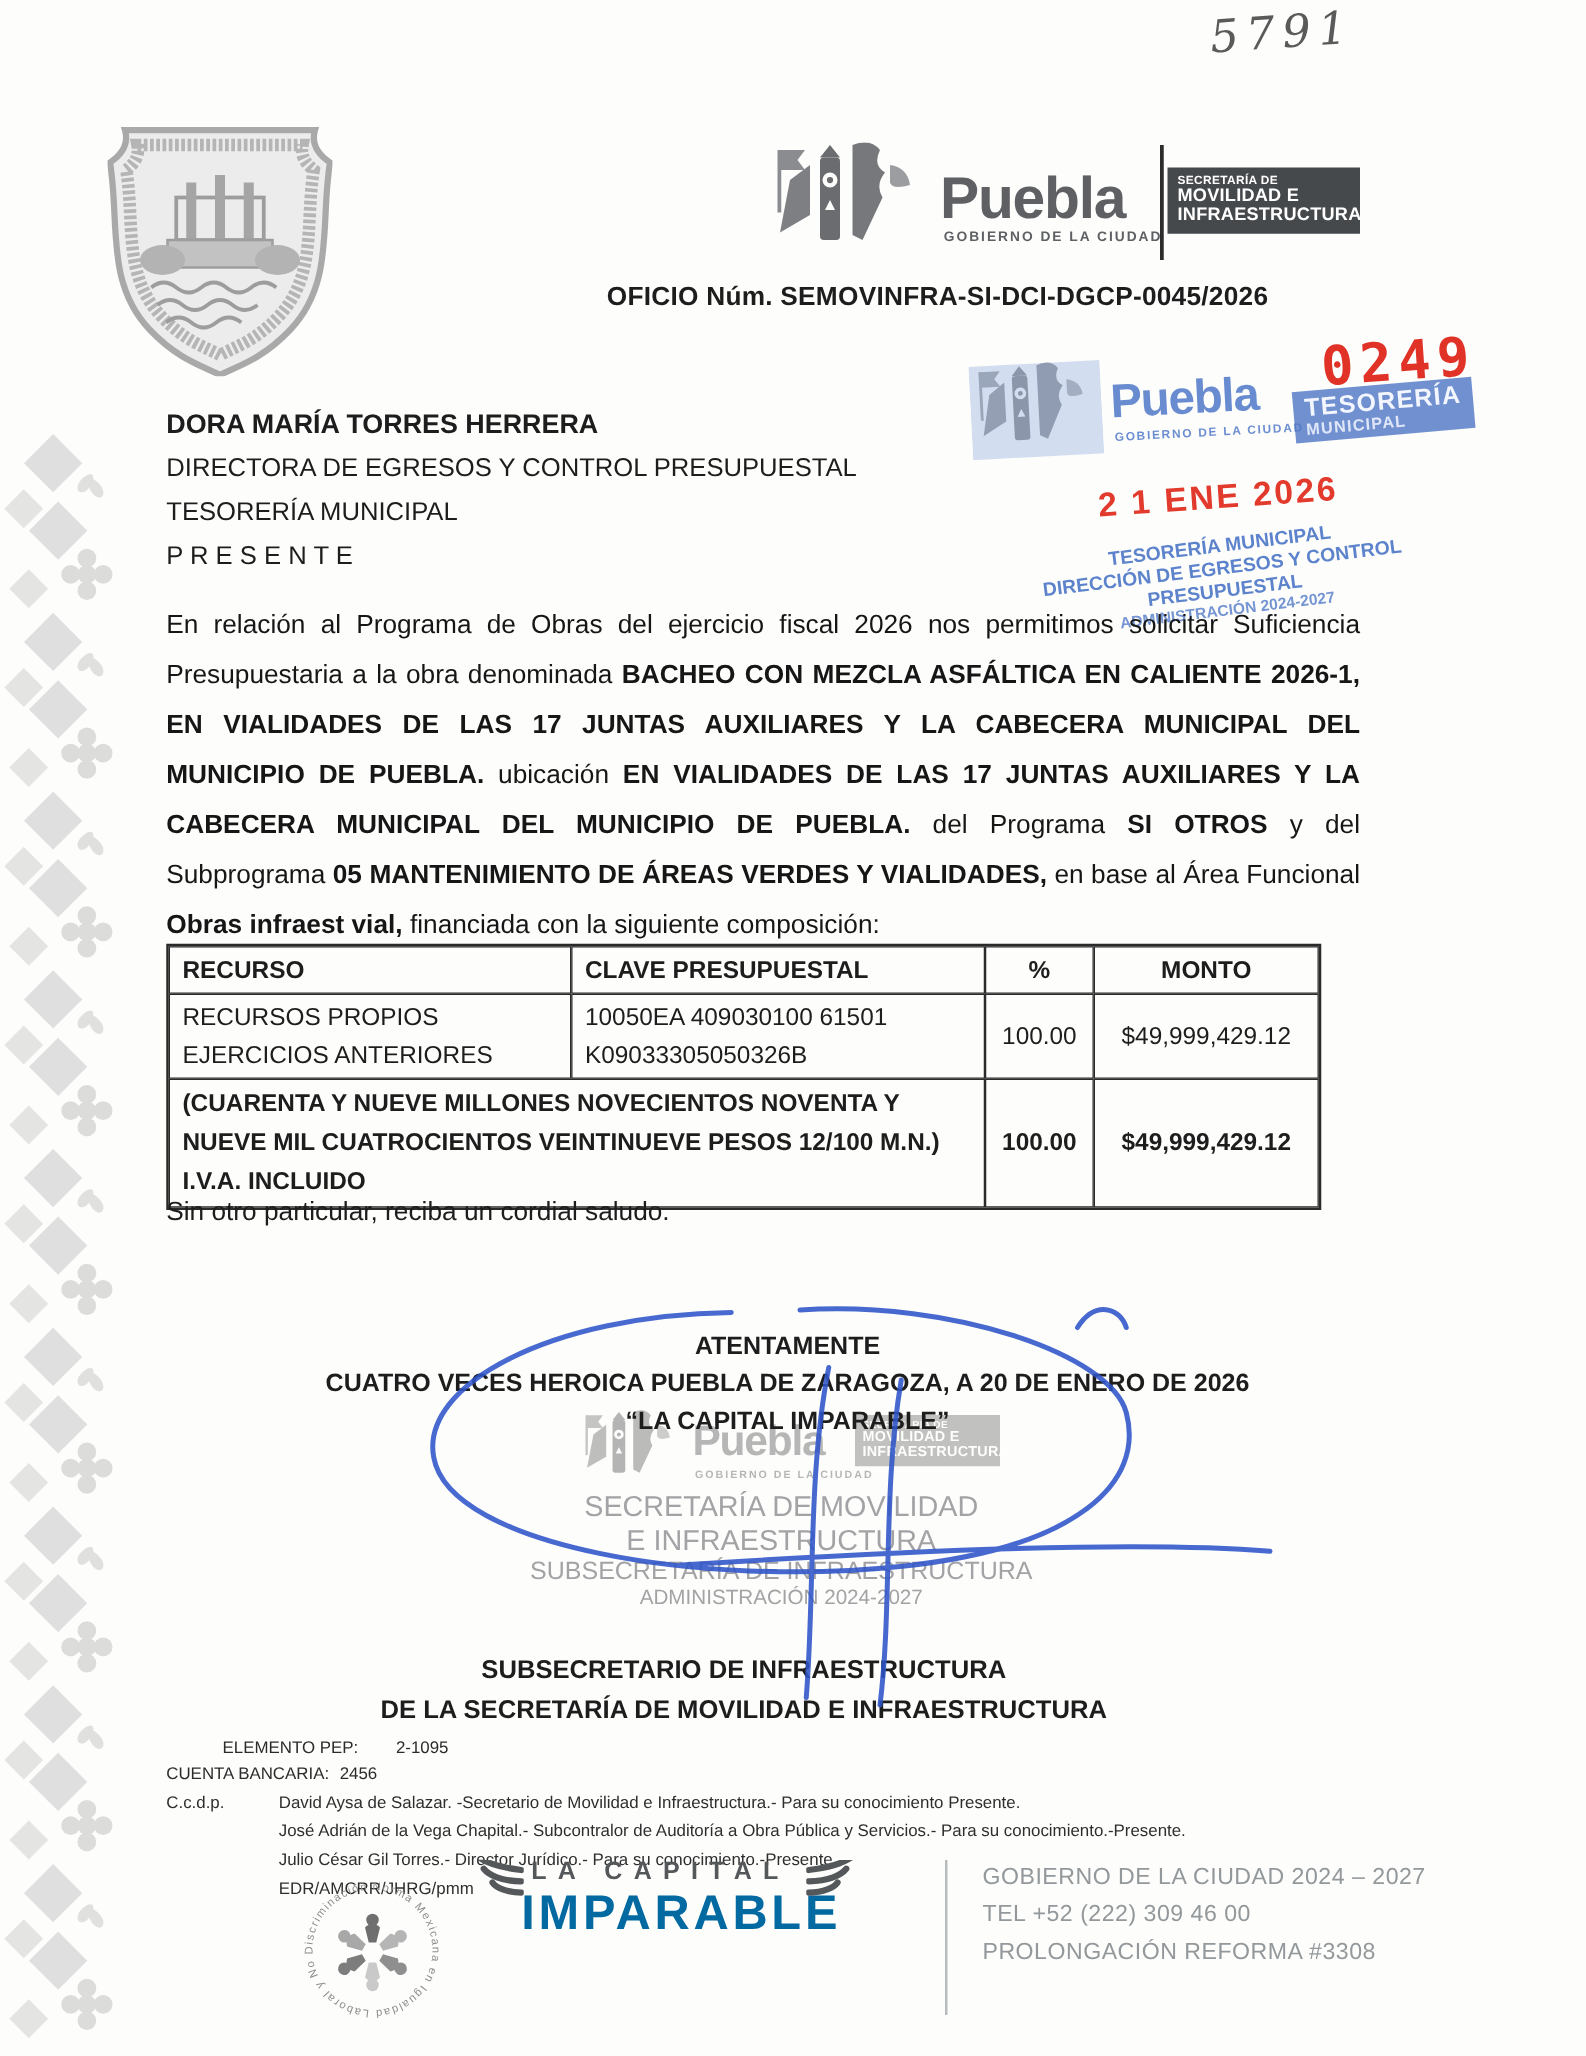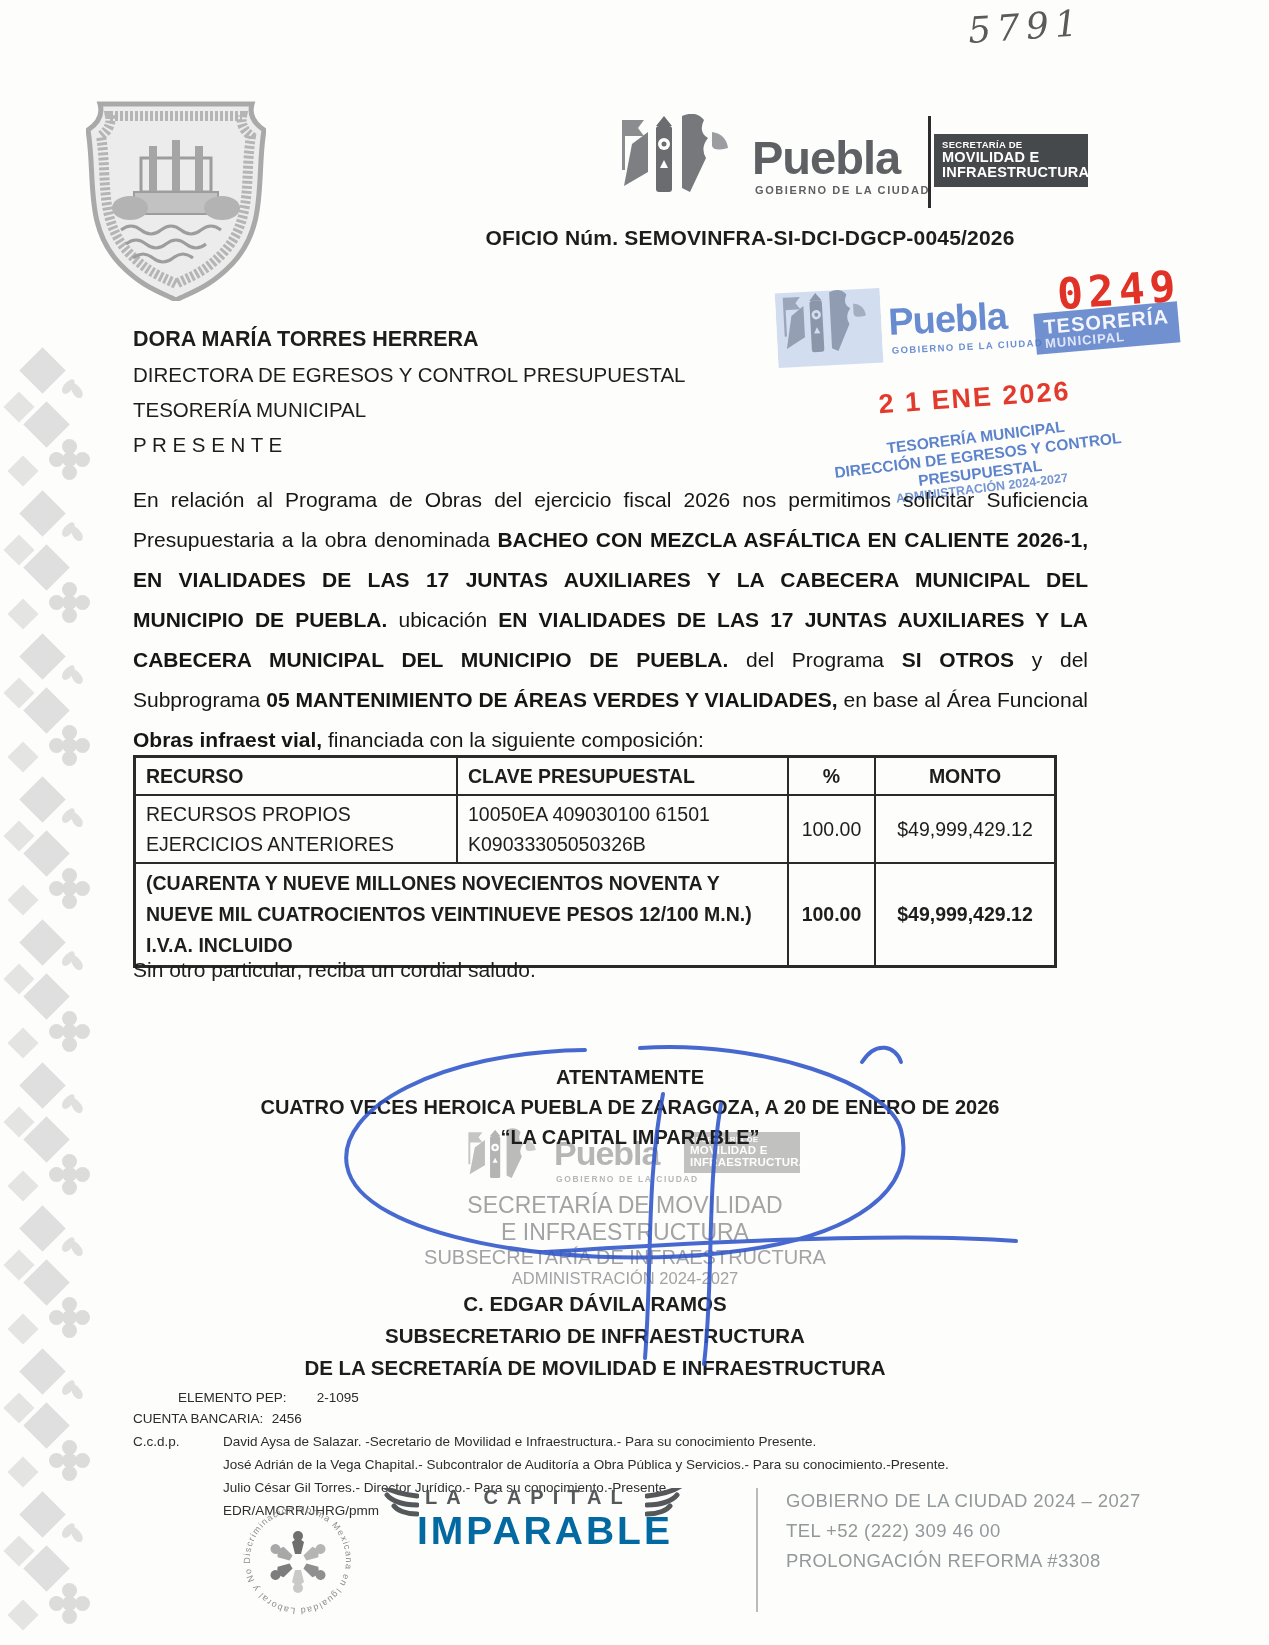--- a/index.html
+++ b/index.html
@@ -280,21 +280,20 @@
     <div style="font-size:23px;">SECRETARÍA DE MOVILIDAD</div>
     <div style="font-size:23px;">E INFRAESTRUCTURA</div>
     <div style="font-size:20px;">SUBSECRETARÍA DE INFRAESTRUCTURA</div>
     <div style="font-size:16.5px;">ADMINISTRACIÓN 2024-2027</div>
   </div>
 
   <div class="abs att ctr" style="left:330px;top:1066px;width:600px;">ATENTAMENTE</div>
   <div class="abs att ctr" style="left:160px;top:1096px;width:940px;">CUATRO VECES HEROICA PUEBLA DE ZARAGOZA, A 20 DE ENERO DE 2026</div>
   <div class="abs att ctr" style="left:330px;top:1126px;width:600px;">“LA CAPITAL IMPARABLE”</div>
 
-  <div class="abs namecap ctr" style="left:295px;top:1292px;width:600px;">C. EDGAR DÁVILA RAMOS</div>
   <div class="abs namecap ctr" style="left:295px;top:1324px;width:600px;">SUBSECRETARIO DE INFRAESTRUCTURA</div>
   <div class="abs namecap ctr" style="left:245px;top:1356px;width:700px;">DE LA SECRETARÍA DE MOVILIDAD E INFRAESTRUCTURA</div>
 
   <svg class="abs" style="left:0;top:0;pointer-events:none;" width="1269" height="1645" viewBox="0 0 1269 1645">
     <g fill="none" stroke="#2f55c9" stroke-width="4" stroke-linecap="round" opacity=".88">
       <path d="M585 1050 C 440 1052 336 1108 347 1166 C 360 1238 565 1270 722 1253 C 862 1238 916 1186 901 1130 C 889 1084 762 1040 640 1048"></path>
       <path d="M663 1094 C 646 1180 652 1272 645 1358"></path>
       <path d="M721 1104 C 706 1192 714 1284 704 1364"></path>
       <path d="M545 1252 C 700 1242 905 1232 1016 1241"></path>
       <path d="M862 1062 C 876 1040 896 1046 901 1062"></path>

